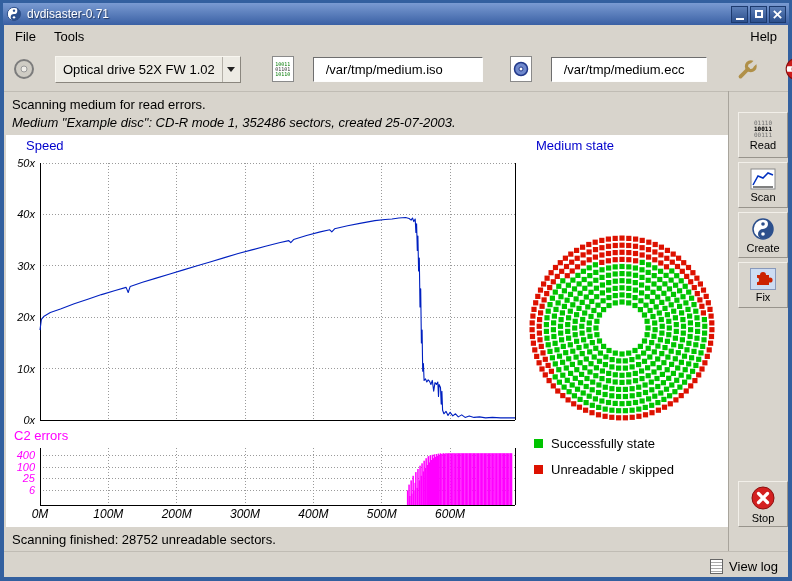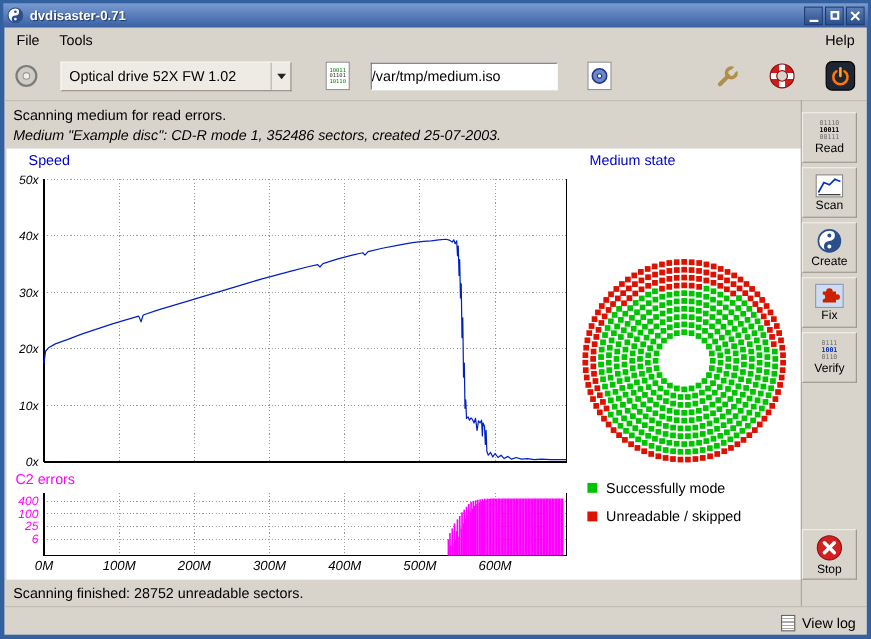--- a/index.html
+++ b/index.html
@@ -2,41 +2,41 @@
 <html><head>
 <meta charset="utf-8">
 <style>
   html,body{margin:0;padding:0;width:792px;height:581px;overflow:hidden;
     font-family:"Liberation Sans","DejaVu Sans",sans-serif;font-size:13px;color:#000;}
   .frame{position:absolute;inset:0;background:#33609f;}
   
   .titlebar{position:absolute;left:3px;top:3px;right:3px;height:22px;
     background:linear-gradient(#7a9bd2,#3a60a4);display:flex;align-items:center;padding:0 3px;}
   .app-icon{width:16px;height:16px;display:inline-flex;}
-  .title{color:#fff;font-weight:bold;font-size:12px;margin-left:5px;text-shadow:1px 1px 1px rgba(10,25,60,.7);}
+  .title{color:#fff;font-weight:normal;font-size:12px;margin-left:5px;text-shadow:1px 1px 1px rgba(10,25,60,.7);}
   .winbtns{margin-left:auto;display:flex;gap:2px;}
   .wbtn{width:17px;height:17px;background:linear-gradient(#5c7fb8,#2c4f8c);border:1px solid #1c3a6e;
     display:flex;align-items:center;justify-content:center;box-sizing:border-box;}
   .g-min{width:8px;height:2px;background:#fff;margin-top:9px;}
   .g-max{width:8px;height:8px;border:2px solid #fff;box-sizing:border-box;}
   
   .content{position:absolute;left:4px;top:25px;width:784px;height:552px;background:#d8d4cc;}
   .menubar{position:absolute;left:0;top:0;width:100%;height:22px;display:flex;align-items:center;box-sizing:border-box;padding:0 2px;}
   .menu-item{padding:2px 9px;}
   .menu-help{margin-left:auto;}
   .toolbar{position:absolute;left:0;top:22px;width:100%;height:45px;display:flex;align-items:center;
     box-sizing:border-box;padding:0 5px;border-bottom:1px solid #c0bcb4;gap:12px;}
   .tbtn{background:transparent;border:1px solid transparent;padding:2px;display:flex;align-items:center;justify-content:center;}
   .combo{width:210px;height:27px;margin-left:4px;background:#edebe4;border:1px solid;
     border-color:#f8f6f0 #8a867e #8a867e #f8f6f0;display:flex;align-items:center;box-sizing:border-box;}
   .combo-text{flex:1;padding:0 7px;white-space:nowrap;overflow:hidden;}
   .combo-arrow{width:17px;height:100%;border-left:1px solid #b4b0a8;display:flex;align-items:center;justify-content:center;}
   .combo-arrow::after{content:"";border:4px solid transparent;border-top:5px solid #222;margin-top:5px;}
   .entry{height:25px;box-sizing:border-box;border:1px solid;border-color:#6e6e6e #fdfdfd #fdfdfd #6e6e6e;
-    background:#fff;font:13px "Liberation Sans",sans-serif;padding:0 0;margin-left:4px;}
+    background:#fff;font:13px "Liberation Sans",sans-serif;padding:0 12px;margin-left:4px;}
   .entry.iso{width:170px;}  .entry.ecc{width:156px;}
   .flexspace{flex:1;}
   .filecard{width:20px;height:24px;background:#fff;border:1px solid #8a8a8a;display:flex;flex-direction:column;
     align-items:center;justify-content:center;}
   .bin{font-family:"DejaVu Sans Mono",monospace;font-size:6px;line-height:6px;text-align:center;}
   .bin span{display:block;}
   .bin .dim{color:#6f6f6f;}  .bin .strong{color:#000;font-weight:bold;}  .bin .blue{color:#0030c0;font-weight:bold;}
   .bin5{font-size:5px;line-height:5px;}
   .g1{color:#007a00;} .g2{color:#333;}
   
@@ -49,21 +49,21 @@
   .medium-title{left:530px;top:3px;color:#0000cc;}
   .c2-title{left:8px;top:293px;color:#ff00ff;}
   .legend{position:absolute;left:528px;top:301px;display:flex;flex-direction:column;gap:11px;}
   .legend-item{display:flex;align-items:center;gap:8px;}
   .swatch{width:9px;height:9px;display:inline-block;}
   .xlab{font:italic 12px "Liberation Sans",sans-serif;fill:#000;text-anchor:middle;}
   .ylab{font:italic 11px "Liberation Sans",sans-serif;fill:#000;text-anchor:end;}
   .c2lab{font:italic 11px "Liberation Sans",sans-serif;text-anchor:end;}
   
   .sidebar{position:absolute;left:724px;top:66px;width:60px;height:460px;box-sizing:border-box;
-    border-left:1px solid #a8a49c;display:flex;flex-direction:column;align-items:flex-start;padding-top:11px;gap:4px;}
+    border-left:1px solid #a8a49c;display:flex;flex-direction:column;align-items:flex-end;padding-top:21px;gap:4px;}
   .side-btn{width:50px;height:46px;box-sizing:border-box;display:flex;flex-direction:column;align-items:center;
     justify-content:center;gap:1px;background:#d8d4cc;border:1px solid;border-color:#f2efe9 #98948c #98948c #f2efe9;
     font-family:inherit;padding:0;}
   .side-btn .lbl{font-size:11px;line-height:12px;color:#000;}
   .side-btn.stop{margin-top:auto;margin-bottom:24px;}
   .fixbg{width:24px;height:20px;background:#cddcf2;border:1px solid #8899bb;display:flex;align-items:center;justify-content:center;}
   
   .statusrow{position:absolute;left:0;top:502px;width:724px;height:24px;display:flex;align-items:center;
     box-sizing:border-box;padding-left:8px;}
   .footrow{position:absolute;left:0;top:526px;width:100%;height:30px;box-sizing:border-box;border-top:1px solid #c0bcb4;
@@ -132,20 +132,21 @@
       </button>
       <input class="entry iso" value="/var/tmp/medium.iso" style="">
       <button class="tbtn" style="margin-left:12px">
         <span class="filecard">
           <svg width="16" height="16" viewBox="0 0 16 16">
             <circle cx="8" cy="8" r="6.5" fill="#6f88cc" stroke="#22398a" stroke-width="1.5"></circle>
             <circle cx="8" cy="8" r="2" fill="#fff" stroke="#22398a"></circle>
           </svg>
         </span>
       </button>
+      <input class="entry ecc" value="/var/tmp/medium.ecc" style="">
       <span class="flexspace"></span>
       <button class="tbtn">
         <svg width="26" height="26" viewBox="0 0 24 24">
           <path d="M6,19 L13,12" stroke="#b09048" stroke-width="3.5" stroke-linecap="round"></path>
           <circle cx="15.5" cy="9.5" r="4" fill="none" stroke="#b09048" stroke-width="3"></circle>
           <path d="M15.5,9.5 L21,4.5" stroke="#d8d4cc" stroke-width="4"></path>
         </svg>
       </button>
       <button class="tbtn" style="margin-left:6px">
         <svg width="26" height="26" viewBox="0 0 24 24">
@@ -837,21 +838,21 @@
           <rect x="593.2" y="102.8" width="5.2" height="5.2" fill="#dd1100"></rect>
           <rect x="599.8" y="101.5" width="5.2" height="5.2" fill="#dd1100"></rect>
           <rect x="606.6" y="100.8" width="5.2" height="5.2" fill="#dd1100"></rect>
         </svg>
       <span class="chart-title speed-title">Speed</span>
       <span class="chart-title medium-title">Medium state</span>
       <span class="chart-title c2-title">C2 errors</span>
       <div class="legend">
         <div class="legend-item">
           <span class="swatch" id="swatch-read" style="background: rgb(0, 196, 0);"></span>
-          <span>Successfully mode</span>
+          <span>Successfully state</span>
         </div>
         <div class="legend-item">
           <span class="swatch" id="swatch-unreadable" style="background: rgb(221, 17, 0);"></span>
           <span>Unreadable / skipped</span>
         </div>
       </div>
     </div>
 
     <div class="sidebar">
       <button class="side-btn">
@@ -883,28 +884,20 @@
         <span class="fixbg">
           <svg width="20" height="16" viewBox="0 0 20 16">
             <circle cx="10" cy="4" r="3" fill="#cc2200"></circle>
             <rect x="4" y="4" width="12" height="10" fill="#cc2200"></rect>
             <circle cx="17" cy="9" r="2.6" fill="#cc2200"></circle>
             <circle cx="4" y="9" cy="9" r="2.2" fill="#cddcf2"></circle>
           </svg>
         </span>
         <span class="lbl">Fix</span>
       </button>
-      <button class="side-btn">
-        <span class="bin">
-          <span class="dim">0111</span>
-          <span class="blue">1001</span>
-          <span class="dim">0110</span>
-        </span>
-        <span class="lbl">Verify</span>
-      </button>
       <button class="side-btn stop">
         <svg width="26" height="26" viewBox="0 0 26 26">
           <circle cx="13" cy="13" r="11" fill="#d42020" stroke="#8a1010"></circle>
           <path d="M8.5,8.5 L17.5,17.5 M17.5,8.5 L8.5,17.5" stroke="#fff" stroke-width="3.2" stroke-linecap="round"></path>
         </svg>
         <span class="lbl">Stop</span>
       </button>
     </div>
 
     <div class="statusrow">

